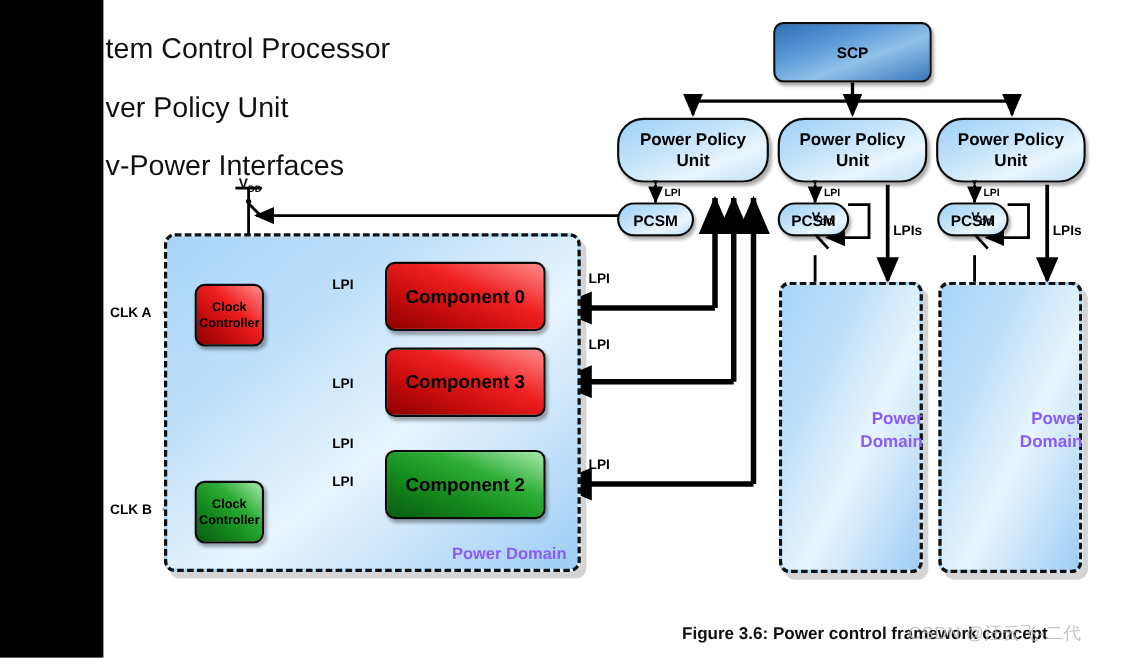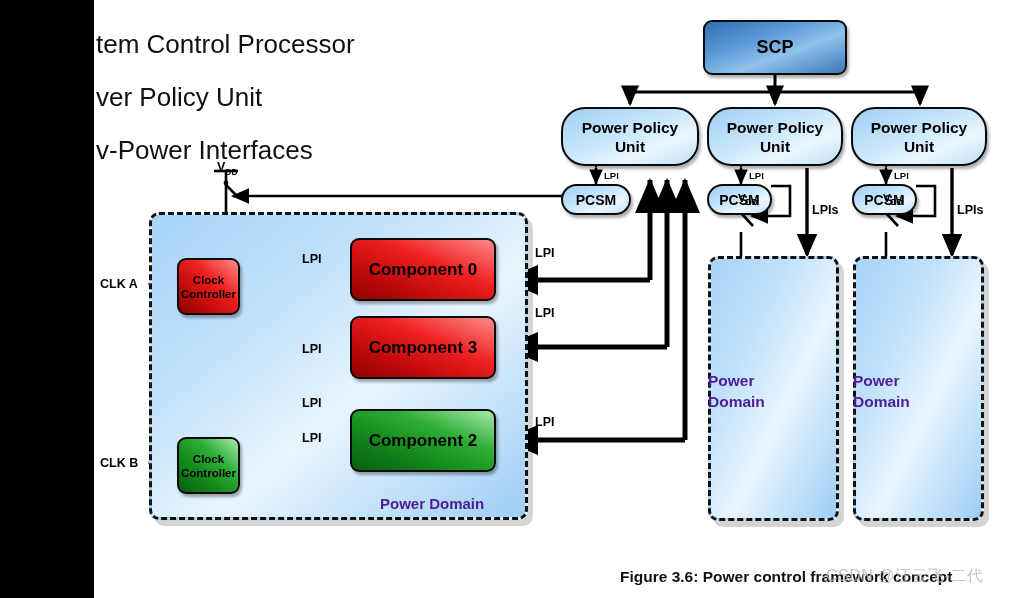--- a/index.html
+++ b/index.html
@@ -33,21 +33,21 @@
   .bluebox{background:linear-gradient(to bottom right,#9fd0f5 0%,#c9e6fb 45%,#eaf6fe 70%,#bfe0fa 100%);border-radius:24px;}
   .scpbox{background:linear-gradient(to bottom right,#2f6fb5 0%,#5c9ad8 35%,#8fc1ea 60%,#3b79bc 100%);}
   .redbox{background:linear-gradient(to top right,#8e0000 0%,#c40b0b 30%,#ef2020 60%,#ff8a8a 100%);}
   .greenbox{background:linear-gradient(to top right,#0a5c12 0%,#138a1c 35%,#2fae36 65%,#a9e8ad 100%);}
 
   .pd{
     position:absolute;box-sizing:border-box;border:3px dashed #111;border-radius:10px;
     background:linear-gradient(to bottom right,#a8d4f7 0%,#bfe0fa 30%,#e8f5fe 58%,#9ecdf5 100%);
     box-shadow:5px 6px 0 rgba(0,0,0,.17);
   }
-  .pdlabel{position:absolute;font-weight:bold;color:#4c1d95;text-align:left;}
+  .pdlabel{position:absolute;font-weight:bold;color:#8b5cf6;text-align:right;}
 
   .lbl{position:absolute;font-weight:bold;color:#000;white-space:nowrap;}
   .lbl-lpi{font-size:12.5px;}
   .lbl-lpi-sm{font-size:9.5px;}
   .lbl-clk{font-size:12.5px;}
   .lbl-vdd{font-size:12.5px;}
   .lbl-vdd sub{font-size:8.5px;font-weight:bold;}
 
   svg.wires{position:absolute;left:0;top:0;width:1019px;height:598px;overflow:visible;}
   .blk{stroke:#000;fill:none;}
@@ -148,21 +148,21 @@
 
       <path class="blk" d="M348,404 L191,404 L191,315" stroke-width="4.5" marker-start="url(#ahs)" marker-end="url(#ahs)"></path>
     </g>
 
     <g>
       <path class="blk" d="M240,441 L348,441" stroke-width="4.5" marker-start="url(#ahs)" marker-end="url(#ahs)"></path>
       <path class="gry" d="M240,463 L348,463" stroke-width="2.6" marker-end="url(#ahg)"></path>
     </g>
   </svg>
 
-  <div class="box scpbox" style="left:703px;top:20px;width:144px;height:55px;font-size:18px;">
+  <div class="box scpbox" style="left:703px;top:20px;width:144px;height:55px;font-size:14px;">
     <span>SCP</span>
   </div>
 
   <div class="box bluebox" style="left:561px;top:107px;width:138px;height:59px;font-size:15.5px;line-height:19px;flex-direction:column;">
     <span>Power Policy</span>
     <span>Unit</span>
   </div>
   <div class="box bluebox" style="left:707px;top:107px;width:136px;height:59px;font-size:15.5px;line-height:19px;flex-direction:column;">
     <span>Power Policy</span>
     <span>Unit</span>

